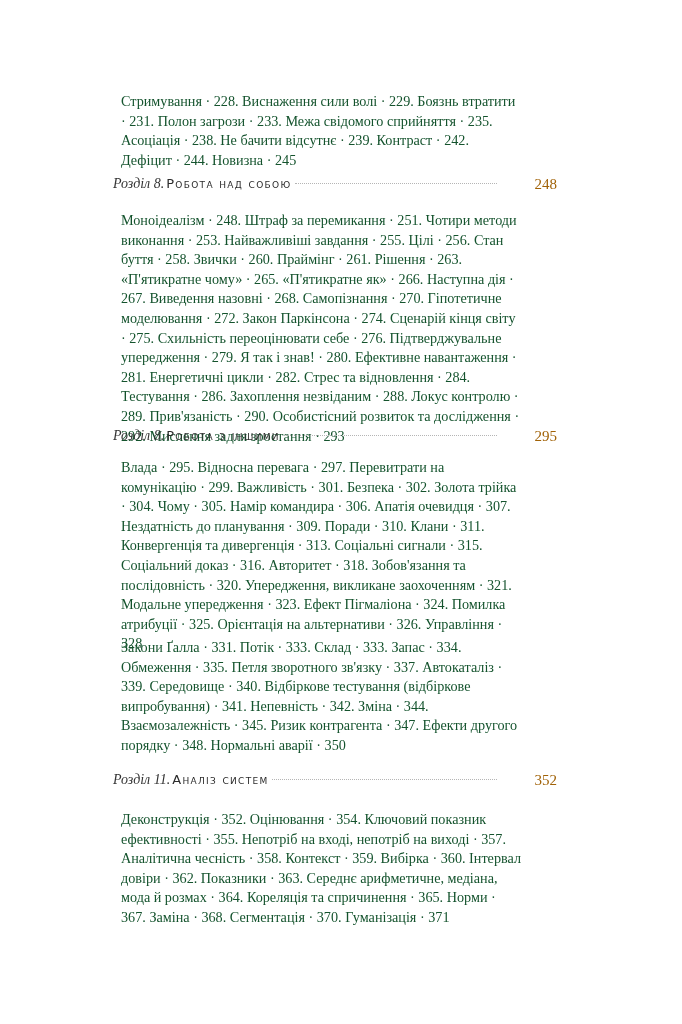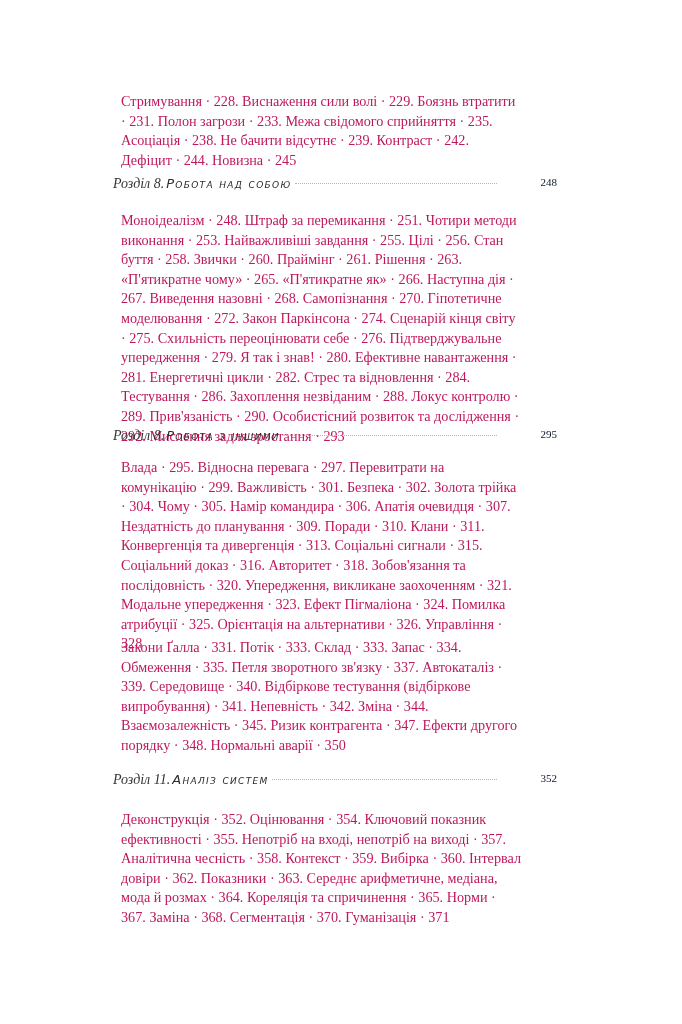--- a/index.html
+++ b/index.html
@@ -5,21 +5,21 @@
   html, body { margin: 0; padding: 0; background: #ffffff; }
   body { width: 682px; height: 1024px; position: relative; overflow: hidden; color: #2a2a2a; }
   .page { position: absolute; left: 0; top: 0; width: 682px; height: 1024px; }
   .entry-text {
     position: absolute;
     left: 121px;
     width: 400px;
     font-family: "Liberation Serif", "DejaVu Serif", serif;
     font-size: 14.2px;
     line-height: 19.6px;
-    color: #be185d;
+    color: #14532d;
   }
   .heading {
     position: absolute;
     left: 113px;
     width: 444px;
     height: 20px;
     display: flex;
     align-items: baseline;
     font-size: 14px;
   }
@@ -30,35 +30,34 @@
     white-space: nowrap;
   }
   .heading .title {
     font-family: "DejaVu Sans", "Liberation Sans", sans-serif;
     font-variant: small-caps;
     letter-spacing: 1.3px;
     font-size: 13px;
     color: #2b2b2b;
     white-space: nowrap;
     margin-left: 2px;
-    font-style: italic;
   }
   .heading .leader {
     flex: 1;
     border-bottom: 1px dotted #b5b5b5;
     margin: 0 8px 0 4px;
     position: relative;
     top: -4px;
   }
   .heading .page-num {
     position: absolute;
     right: 0;
     font-family: "Liberation Serif", "DejaVu Serif", serif;
-    font-size: 11px;
-    color: #0f172a;
+    font-size: 15px;
+    color: #a16207;
     margin-left: 40px;
   }
   .heading .dots-wrap { flex: 1; display: flex; padding-right: 52px; }
 </style>
 </head>
 <body>
 
 <div class="page">
 
   <div class="entry-text" style="top:92px;">Стримування · 228. Виснаження сили волі · 229. Боязнь втратити · 231. Полон загрози · 233. Межа свідомого сприйняття · 235. Асоціація · 238. Не бачити відсутнє · 239. Контраст · 242. Дефіцит · 244. Новизна · 245</div>

